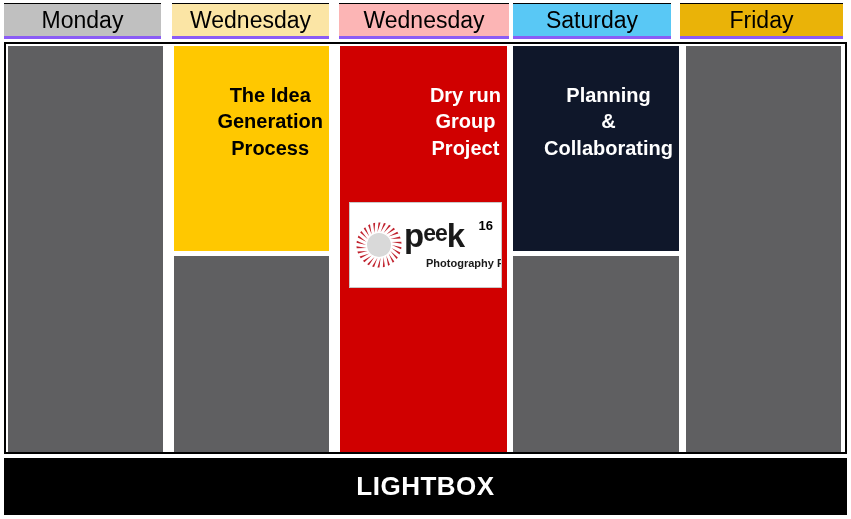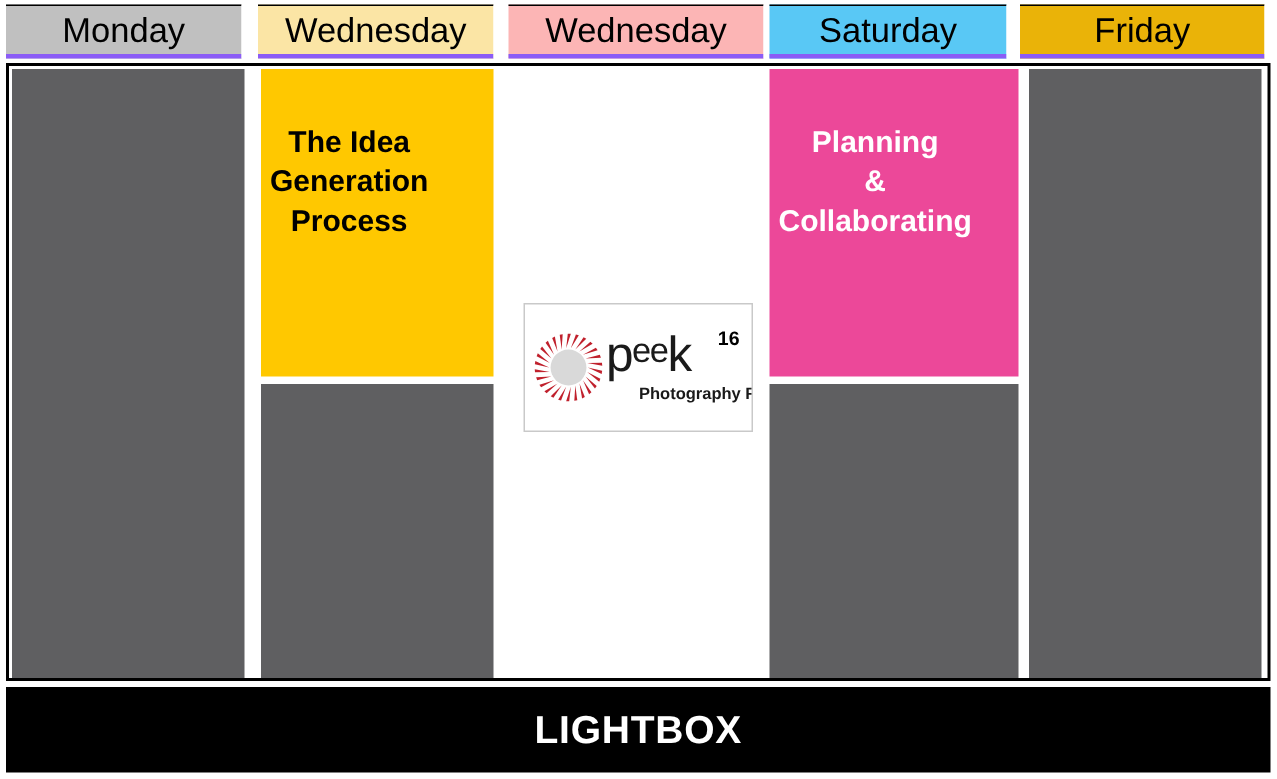--- a/index.html
+++ b/index.html
@@ -71,37 +71,37 @@
   .slot {
     position: absolute;
     background: #5f5f61;
   }
 
   
   .card {
     position: absolute;
     display: flex;
     align-items: flex-start;
-    justify-content: flex-start;
+    justify-content: flex-end;
     box-sizing: border-box;
     padding-top: 36px;
   }
   .card-title {
     font-size: 20px;
     font-weight: bold;
     line-height: 1.32;
     text-align: center;
     white-space: pre-line;
     padding: 0 6px;
   }
   .card-yellow { background: #ffc800; }
   .card-yellow .card-title { color: #000000; }
   .card-red    { background: #d00000; }
   .card-red .card-title { color: #ffffff; }
-  .card-blue   { background: #ec4899; }
+  .card-blue   { background: #0f172a; }
   .card-blue .card-title { color: #ffffff; }
 
   
   .logo-box {
     position: absolute;
     background: #ffffff;
     border: 1px solid #c9c9c9;
     box-sizing: border-box;
     display: flex;
     align-items: center;
@@ -119,21 +119,21 @@
   .logo-text-wrap {
     position: relative;
     flex: 1 1 auto;
     height: 56px;
   }
   .logo-word {
     position: absolute;
     left: 0;
     top: 2px;
     font-size: 33px;
-    font-weight: normal;
+    font-weight: bold;
     color: #1a1a1a;
     letter-spacing: -1px;
     line-height: 1;
   }
   .logo-word .lc {
     font-size: 23px;
     vertical-align: 6px;
   }
   .logo-year {
     position: absolute;
@@ -199,20 +199,27 @@
     <div class="col" style="left: 2px; width: 155px;">
         <div class="slot" style="left: 0px; top: 2px; width: 155px; height: 406px;"></div>
       </div>
       <div class="col" style="left: 168px; width: 155px;">
         <div class="card card-yellow" style="left: 0px; top: 2px; width: 155px; height: 205px;">
           <div class="card-title">The Idea
 Generation
 Process</div>
         </div>
         <div class="slot" style="left: 0px; top: 212px; width: 155px; height: 196px;"></div>
+      </div>
+      <div class="col" style="left: 334px; width: 167px;">
+        <div class="card card-red" style="left: 0px; top: 2px; width: 167px; height: 406px;">
+          <div class="card-title">Dry run
+Group
+Project</div>
+        </div>
       </div>
       <div class="col" style="left: 507px; width: 166px;">
         <div class="card card-blue" style="left: 0px; top: 2px; width: 166px; height: 205px;">
           <div class="card-title">Planning
 &amp;
 Collaborating</div>
         </div>
         <div class="slot" style="left: 0px; top: 212px; width: 166px; height: 196px;"></div>
       </div>
       <div class="col" style="left: 680px; width: 155px;">

